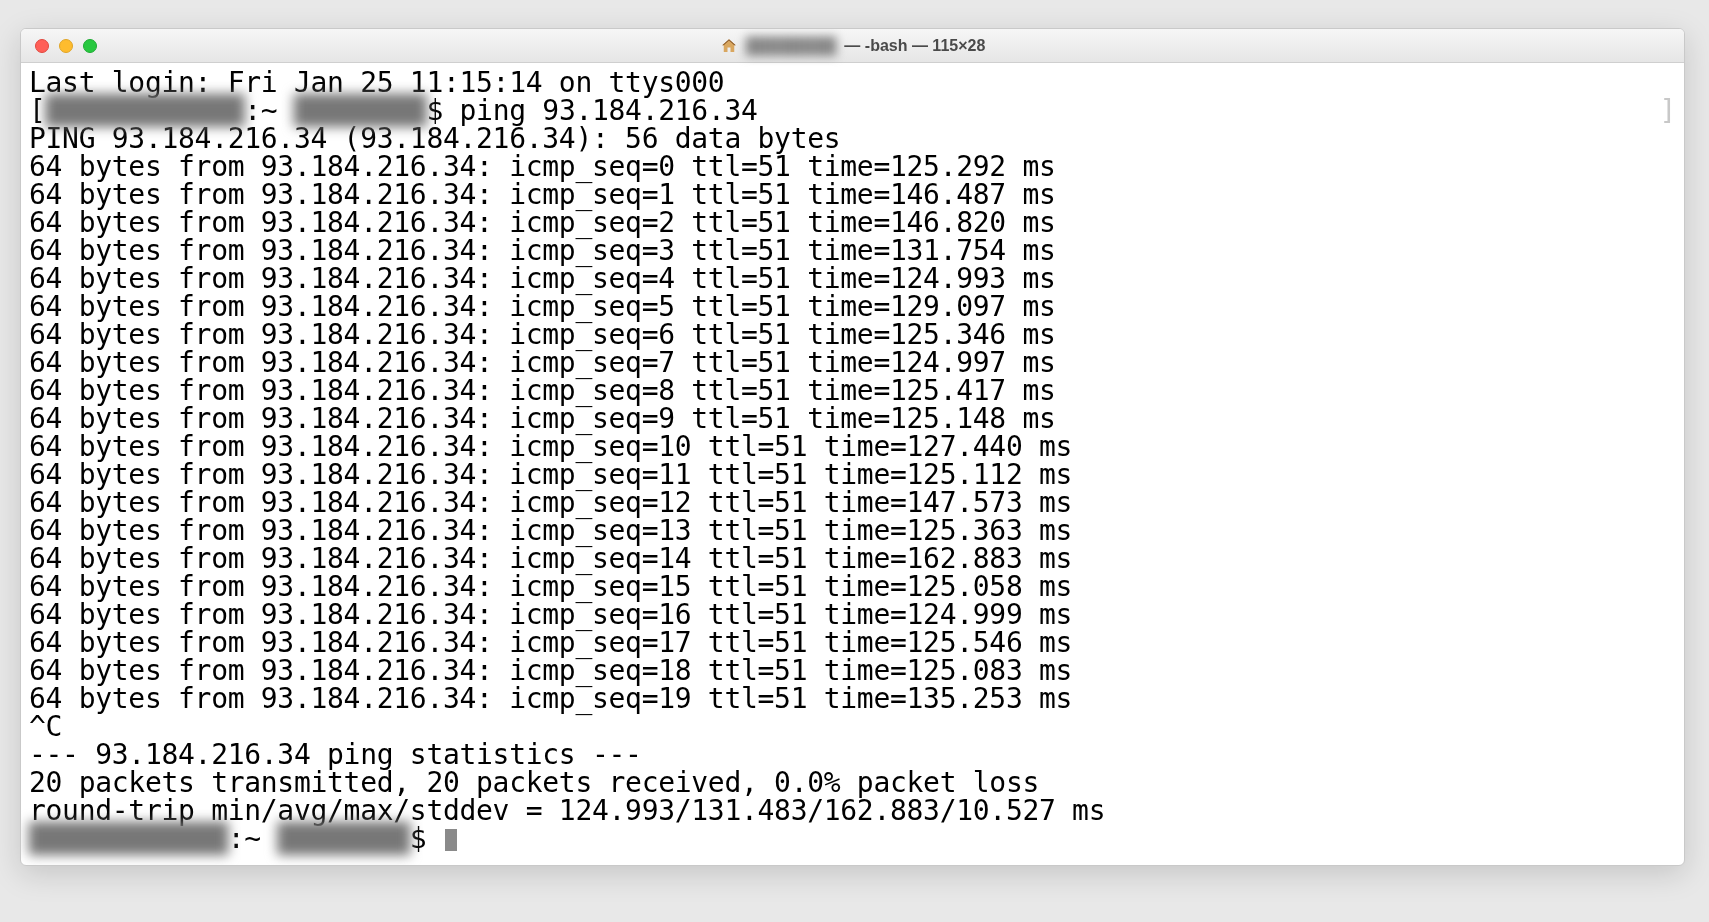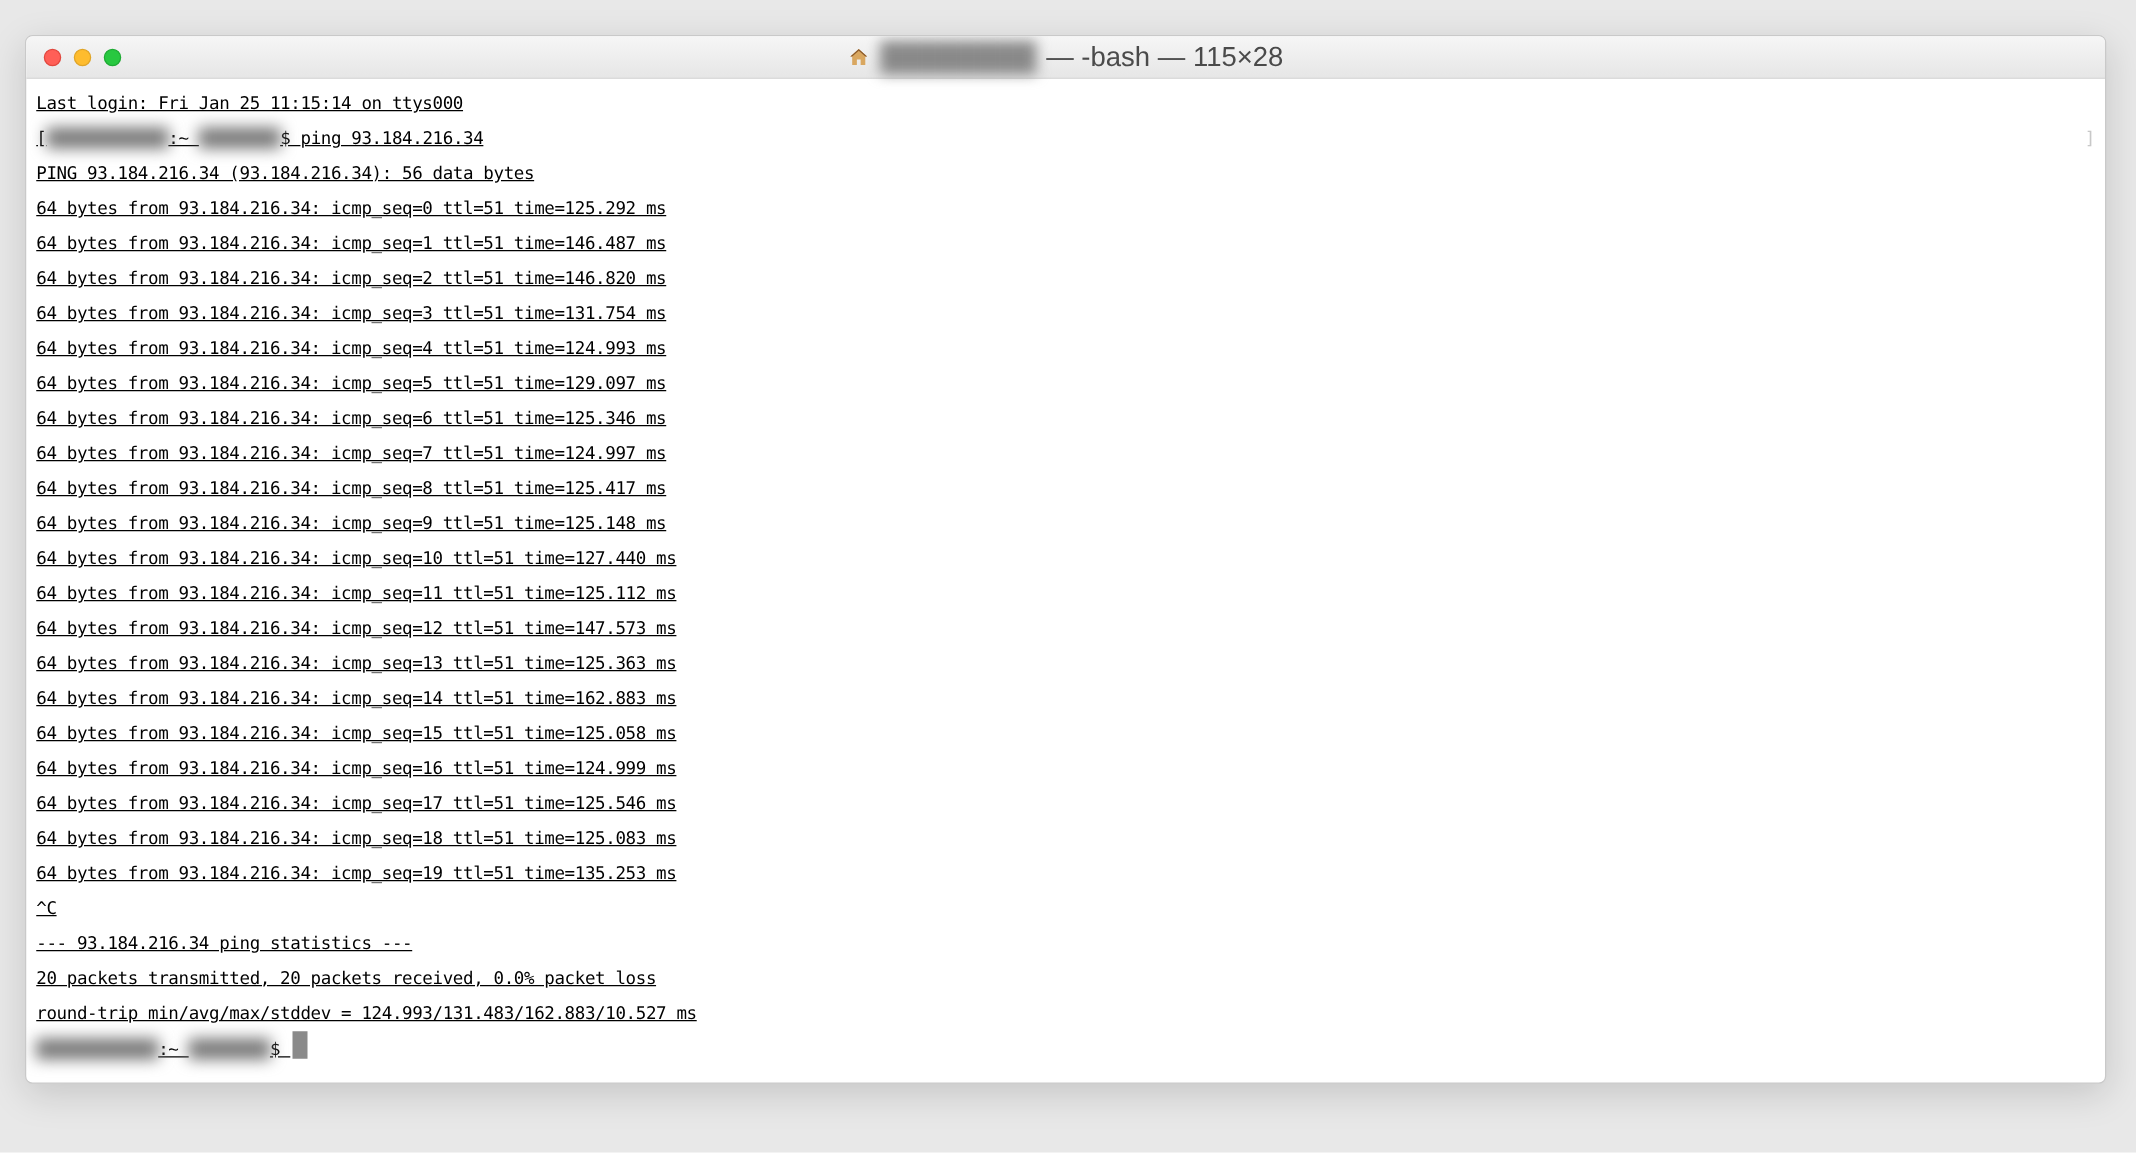--- a/index.html
+++ b/index.html
@@ -35,46 +35,45 @@
       width: 14px; height: 14px;
       border-radius: 50%;
     }
     .tl-close { background: #ff5f57; border: 0.5px solid #e1483f; }
     .tl-min   { background: #febc2e; border: 0.5px solid #e0a528; }
     .tl-max   { background: #28c840; border: 0.5px solid #1fab34; }
     .title-center {
       position: absolute;
       left: 0; right: 0;
       text-align: left;
-      font-size: 22px;
+      font-size: 16px;
       color: #4a4a4a;
       display: flex;
       align-items: center;
       justify-content: center;
       gap: 8px;
       pointer-events: none;
-      font-weight: 400;
+      font-weight: 700;
     }
     .home-icon {
       display: inline-flex;
       width: 18px; height: 18px;
     }
     .blurred {
       filter: blur(5px);
       color: #888;
     }
     .terminal-body {
       padding: 6px 8px 12px 8px;
       font-family: "Menlo", "Monaco", "Consolas", monospace;
-      font-size: 14px;
+      font-size: 28px;
       line-height: 28px;
       color: #000;
       white-space: pre;
       letter-spacing: -0.3px;
-      text-decoration: underline;
     }
     .prompt-blur {
       display: inline-block;
       filter: blur(6px);
       color: #777;
     }
     .cursor-block {
       display: inline-block;
       width: 12px;
       height: 22px;

